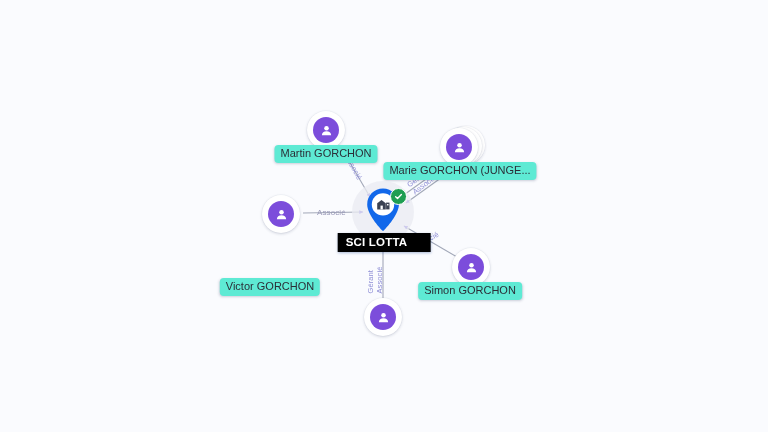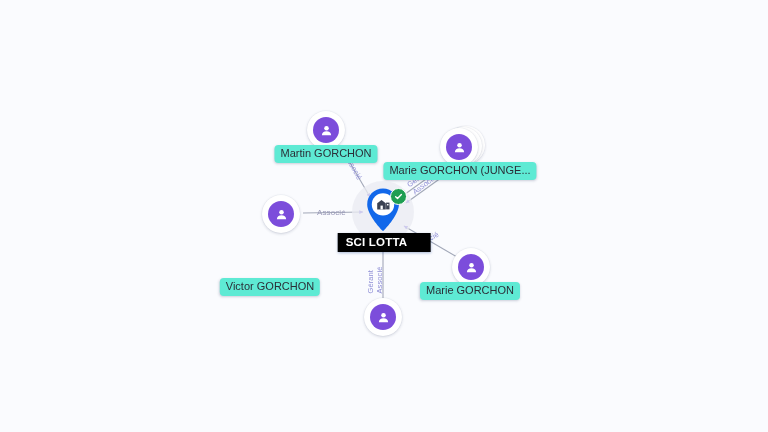--- a/index.html
+++ b/index.html
@@ -254,21 +254,21 @@
 
   <div class="person-node" style="left:471px; top:267px;">
     <div class="person-ring"></div>
     <div class="person-avatar">
       <svg width="15" height="15" viewBox="0 0 24 24">
         <circle cx="12" cy="8.2" r="3.6" fill="#ffffff"></circle>
         <path d="M4.6 19.4c0-4 3.3-6.2 7.4-6.2s7.4 2.2 7.4 6.2z" fill="#ffffff"></path>
       </svg>
     </div>
   </div>
-  <div class="node-label" style="left:470px; top:282px;">Marie GORCHON</div>
+  <div class="node-label" style="left:470px; top:282px;">Simon GORCHON</div>
 
   <div class="person-node" style="left:383px; top:317px;">
     <div class="person-ring"></div>
     <div class="person-avatar">
       <svg width="15" height="15" viewBox="0 0 24 24">
         <circle cx="12" cy="8.2" r="3.6" fill="#ffffff"></circle>
         <path d="M4.6 19.4c0-4 3.3-6.2 7.4-6.2s7.4 2.2 7.4 6.2z" fill="#ffffff"></path>
       </svg>
     </div>
   </div>

